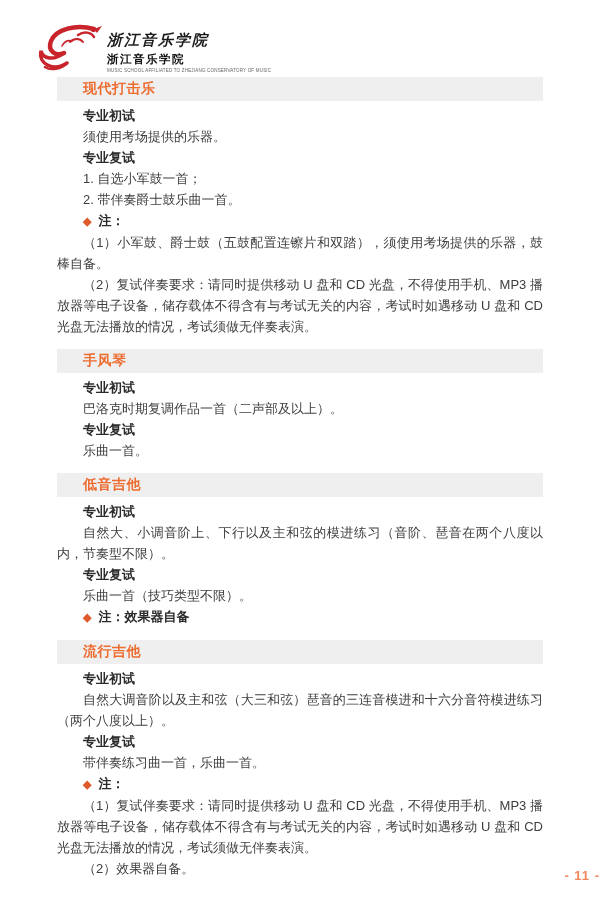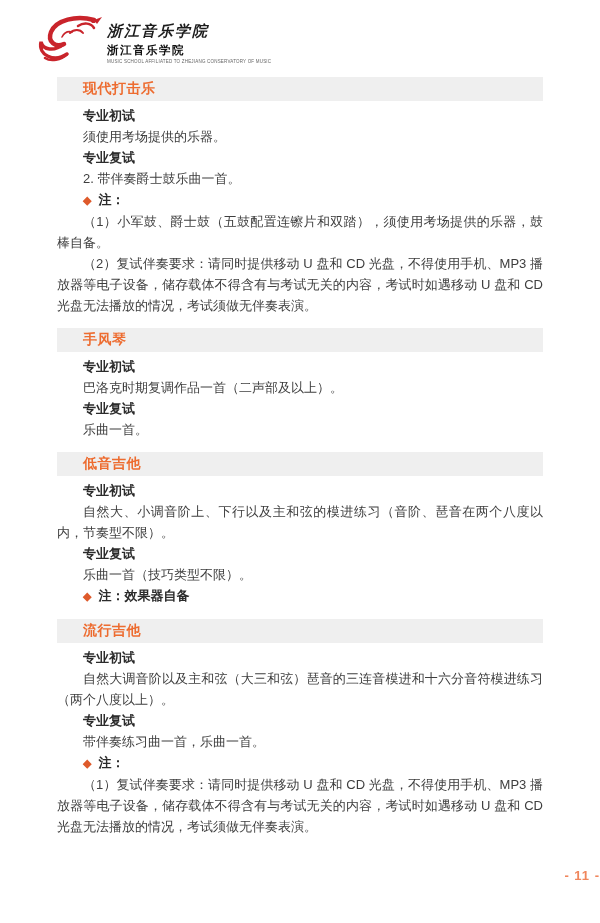--- a/index.html
+++ b/index.html
@@ -14,21 +14,21 @@
   *{margin:0;padding:0;box-sizing:border-box;}
   html,body{width:600px;height:923px;}
   body{
     background:#ffffff;
     font-family:"Liberation Sans", sans-serif;
     color:var(--body-text);
     position:relative;
     overflow:hidden;
   }
   .logo-row{
-    position:absolute;top:13px;left:34px;
+    position:absolute;top:22px;left:34px;
     display:flex;align-items:flex-start;
   }
   .logo-mark{width:70px;height:52px;flex:0 0 auto;}
   .logo-text{margin-left:3px;padding-top:9px;}
   .logo-cn{
     font-family:"DejaVu Serif", serif;
     font-weight:bold;font-style:italic;
     font-size:15px;letter-spacing:2px;color:#1c1c1c;
     white-space:nowrap;
   }
@@ -105,20 +105,21 @@
     <div class="logo-en">MUSIC SCHOOL AFFILIATED TO ZHEJIANG CONSERVATORY OF MUSIC</div>
   </div>
 </div>
 
 <div class="main" id="sections">
     <section class="exam-section">
       <div class="section-bar"><span class="section-title">现代打击乐</span></div>
       <p class="blk subhead">专业初试</p>
       <p class="blk para">须使用考场提供的乐器。</p>
       <p class="blk subhead">专业复试</p>
+      <p class="blk para">1. 自选小军鼓一首；</p>
       <p class="blk para">2. 带伴奏爵士鼓乐曲一首。</p>
       <p class="blk note"><span class="diamond">◆</span><span>注：</span></p>
       <p class="blk para">（1）小军鼓、爵士鼓（五鼓配置连镲片和双踏），须使用考场提供的乐器，鼓棒自备。</p>
       <p class="blk para">（2）复试伴奏要求：请同时提供移动 U 盘和 CD 光盘，不得使用手机、MP3 播放器等电子设备，储存载体不得含有与考试无关的内容，考试时如遇移动 U 盘和 CD 光盘无法播放的情况，考试须做无伴奏表演。</p>
     </section>
     <section class="exam-section">
       <div class="section-bar"><span class="section-title">手风琴</span></div>
       <p class="blk subhead">专业初试</p>
       <p class="blk para">巴洛克时期复调作品一首（二声部及以上）。</p>
       <p class="blk subhead">专业复试</p>
@@ -133,16 +134,17 @@
       <p class="blk note"><span class="diamond">◆</span><span>注：效果器自备</span></p>
     </section>
     <section class="exam-section">
       <div class="section-bar"><span class="section-title">流行吉他</span></div>
       <p class="blk subhead">专业初试</p>
       <p class="blk para">自然大调音阶以及主和弦（大三和弦）琶音的三连音模进和十六分音符模进练习（两个八度以上）。</p>
       <p class="blk subhead">专业复试</p>
       <p class="blk para">带伴奏练习曲一首，乐曲一首。</p>
       <p class="blk note"><span class="diamond">◆</span><span>注：</span></p>
       <p class="blk para">（1）复试伴奏要求：请同时提供移动 U 盘和 CD 光盘，不得使用手机、MP3 播放器等电子设备，储存载体不得含有与考试无关的内容，考试时如遇移动 U 盘和 CD 光盘无法播放的情况，考试须做无伴奏表演。</p>
+      <p class="blk para">（2）效果器自备。</p>
     </section>
   </div>
 
 <div class="page-number">- 11 -</div>
 
 </body></html>

